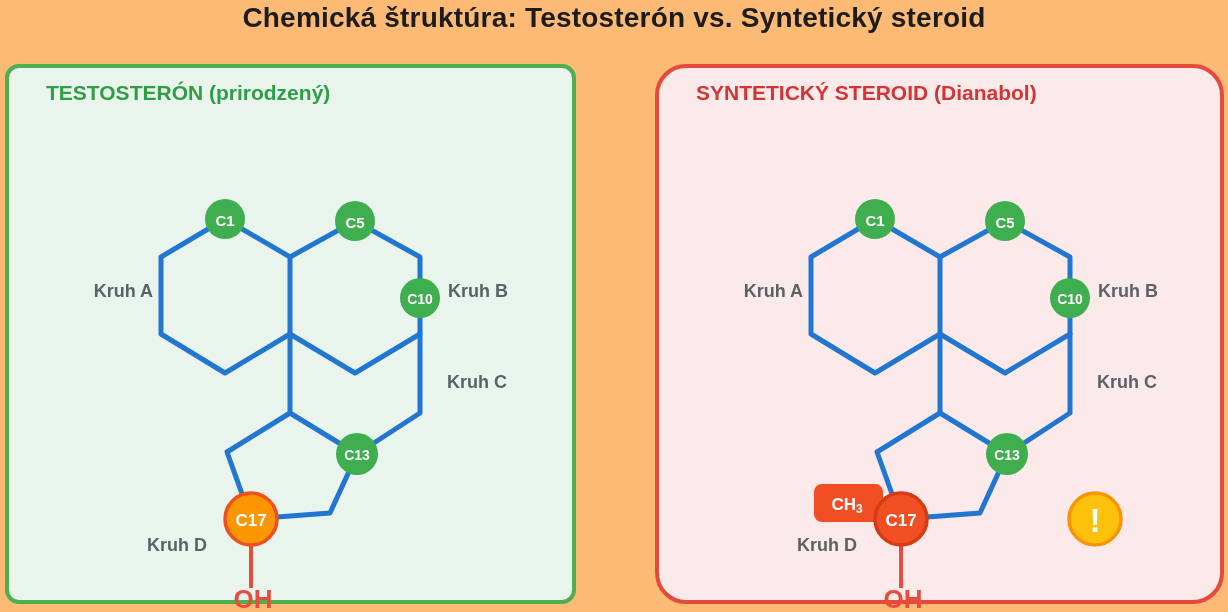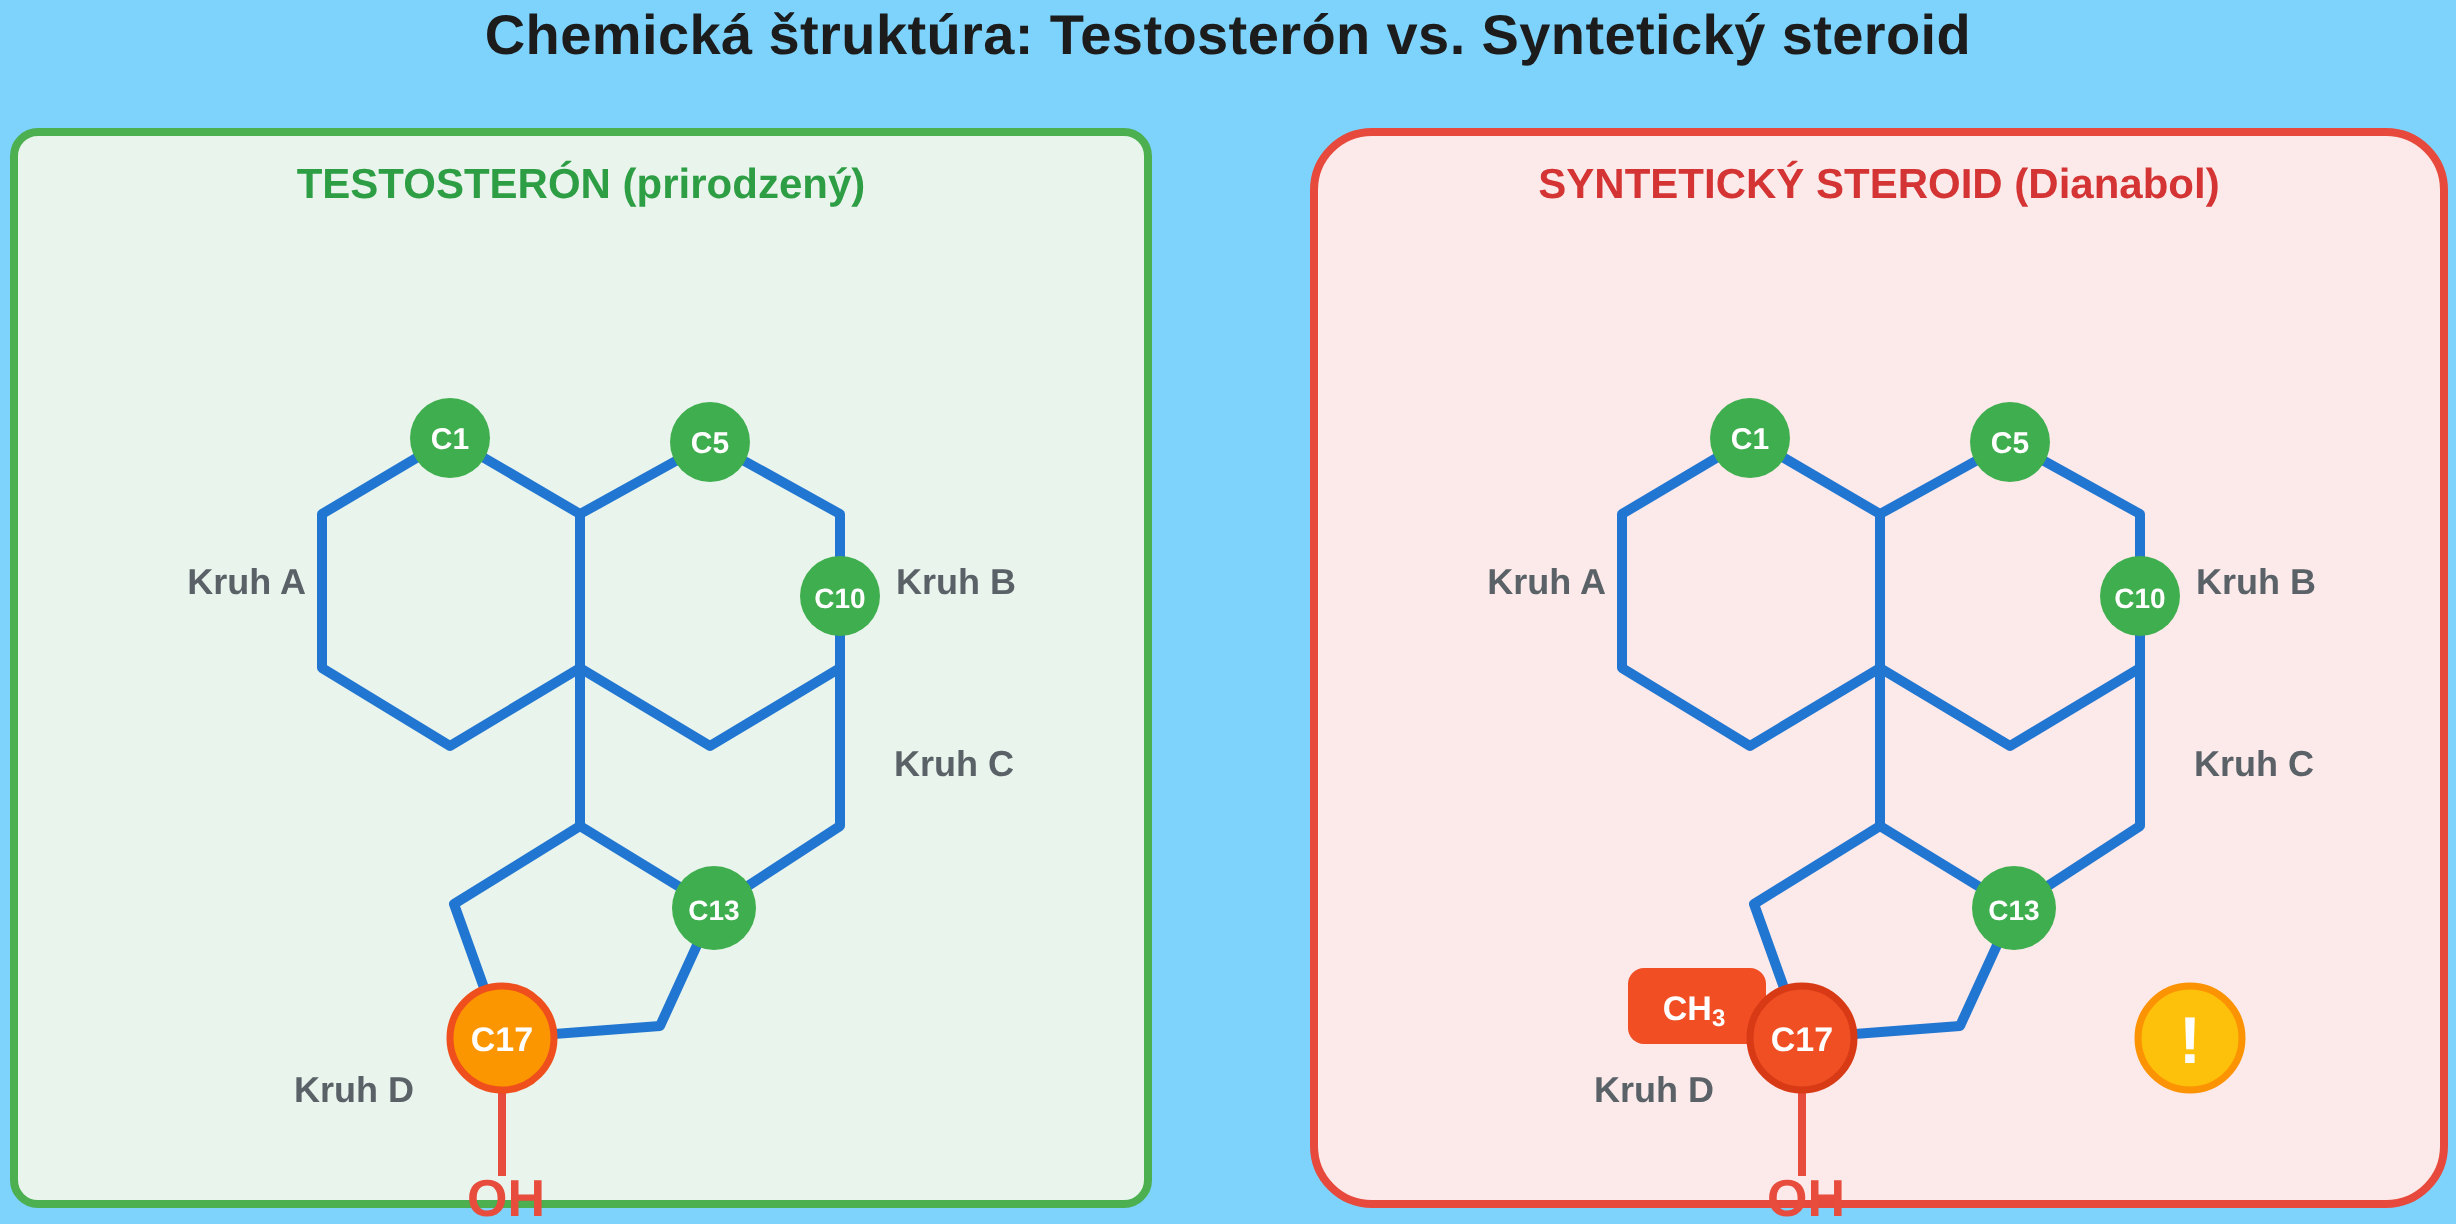--- a/index.html
+++ b/index.html
@@ -1,24 +1,24 @@
 <!DOCTYPE html>
 <html><head>
 <meta charset="utf-8">
 <style>
   html,body{margin:0;padding:0;background:#ffffff;}
-  .canvas{position:relative;width:1228px;height:612px;background:#7dd3fc;overflow:hidden;
+  .canvas{position:relative;width:1228px;height:612px;background:#fdba74;overflow:hidden;
           font-family:"Liberation Sans", sans-serif;}
   .page-title{position:absolute;left:0;top:2px;width:100%;text-align:center;
               font-size:28px;font-weight:700;color:#1c1c1c;margin:0;letter-spacing:0.2px;}
   .panel{position:absolute;top:64px;height:540px;border-radius:14px;border:4px solid #888;
          box-sizing:border-box;}
   .panel-left{left:5px;width:571px;}
   .panel-right{left:655px;width:569px;}
-  .panel-header{text-align:center;font-weight:700;font-size:21px;margin-top:13px;}
+  .panel-header{font-weight:700;font-size:21px;margin-top:13px;padding-left:37px;}
   svg.overlay{position:absolute;left:0;top:0;width:1228px;height:612px;pointer-events:none;}
   svg text{font-family:"Liberation Sans", sans-serif;font-weight:700;}
 </style>
 </head>
 <body>
 
 <div class="canvas">
   <h1 class="page-title">Chemická štruktúra: Testosterón vs. Syntetický steroid</h1>
 
   <div class="panel panel-left" style="border-color: rgb(76, 175, 80); background: rgb(233, 244, 236);">

